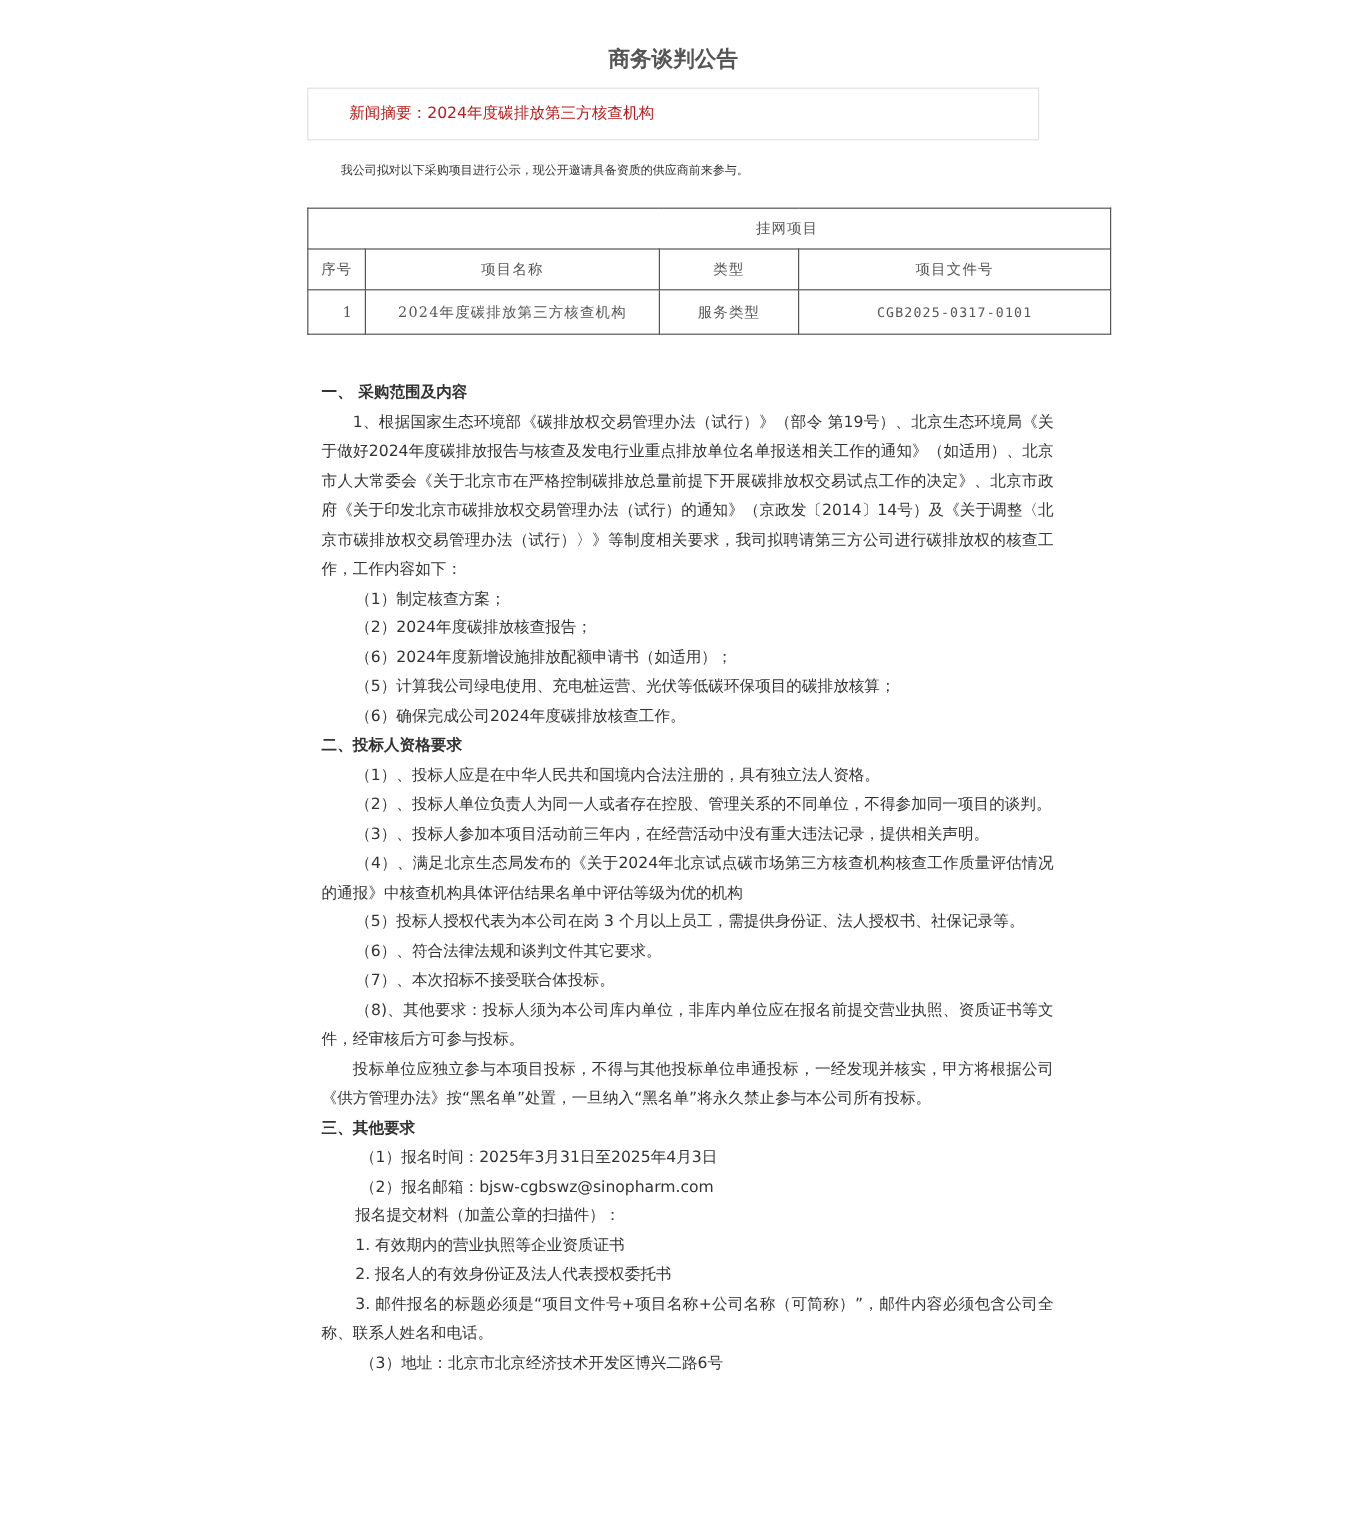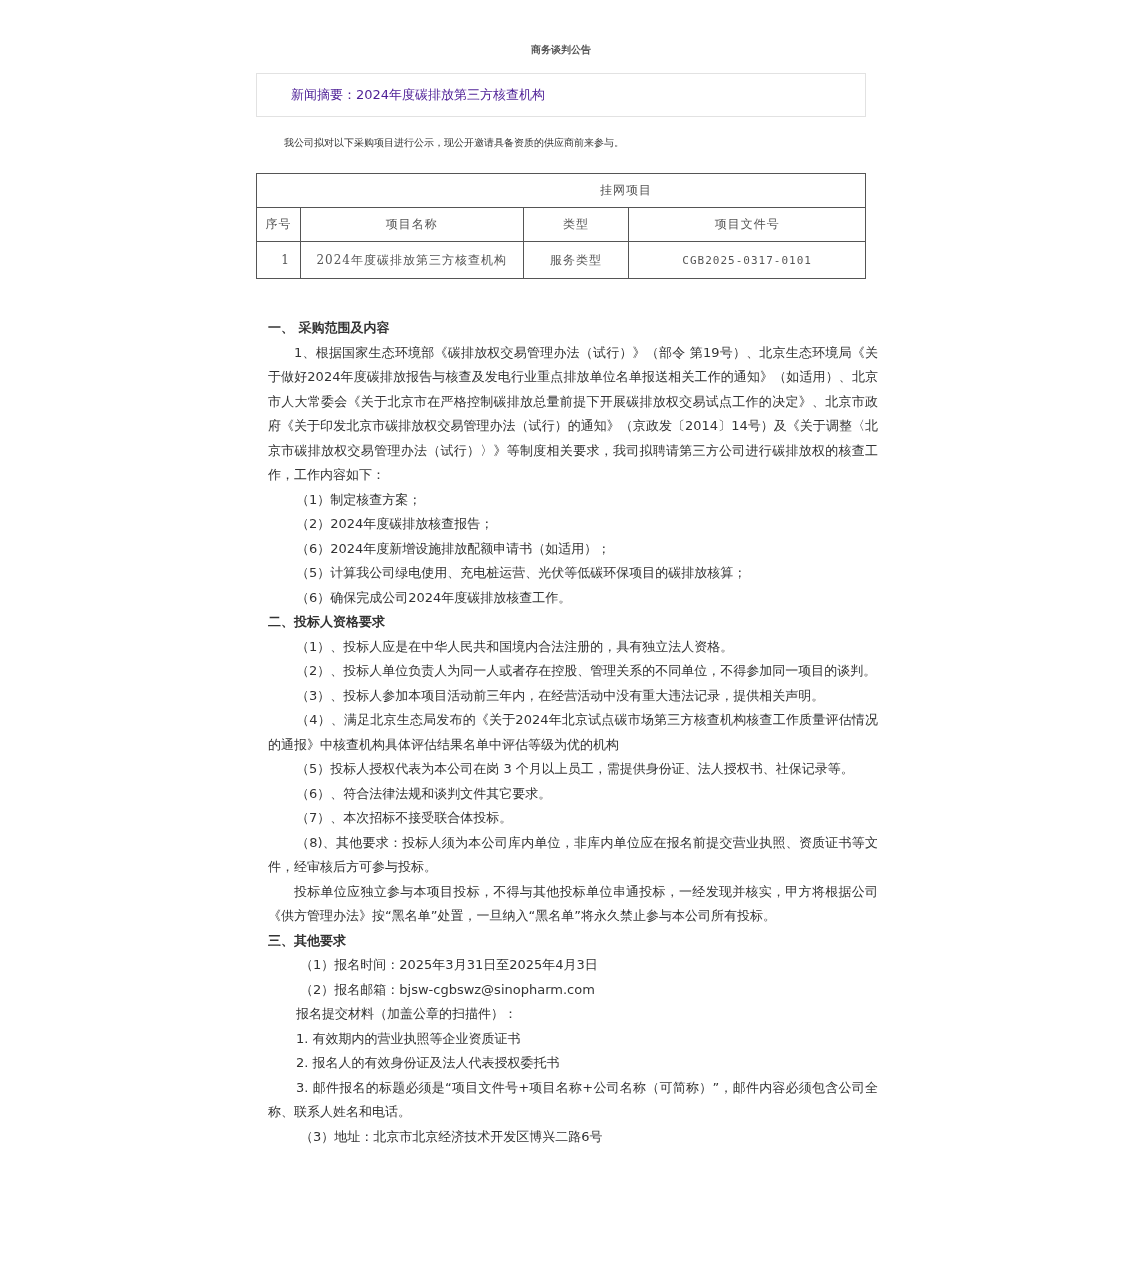--- a/index.html
+++ b/index.html
@@ -1,22 +1,22 @@
 <!DOCTYPE html>
 <html><head>
   <meta charset="utf-8">
   <style>
     html, body { margin: 0; padding: 0; background: #ffffff; }
     body { width: 1122px; height: 1282px; position: relative; font-family: "DejaVu Sans", "Liberation Sans", sans-serif; color: #333333; }
     .page { position: absolute; left: 256px; top: 0; width: 610px; }
-    .title { position: absolute; top: 40px; left: 0; width: 610px; text-align: center; font-size: 10px; font-weight: bold; color: #555555; line-height: 20px; }
+    .title { position: absolute; top: 40px; left: 0; width: 610px; text-align: center; font-size: 18px; font-weight: bold; color: #555555; line-height: 20px; }
     .summary { position: absolute; top: 73px; left: 0; width: 608px; height: 42px; border: 1px solid #e2e2e2; }
-    .summary span { position: absolute; left: 34px; top: 12px; font-size: 13px; color: #4c1d95; line-height: 18px; }
+    .summary span { position: absolute; left: 34px; top: 12px; font-size: 13px; color: #b91c1c; line-height: 18px; }
     .intro { position: absolute; top: 134px; left: 28px; font-size: 10px; line-height: 18px; color: #333; }
-    table.proj { position: absolute; top: 173px; left: 0; width: 610px; border-collapse: collapse; font-family: "DejaVu Serif", "Liberation Serif", serif; font-size: 12px; color: #555; letter-spacing: 1px; }
+    table.proj { position: absolute; top: 173px; left: 0; width: 670px; border-collapse: collapse; font-family: "DejaVu Serif", "Liberation Serif", serif; font-size: 12px; color: #555; letter-spacing: 1px; }
     table.proj td { border: 1px solid #555; text-align: center; padding: 0; }
     table.proj tr.r0 td { height: 33px; }
     table.proj tr.r1 td { height: 33px; }
     table.proj tr.r2 td { height: 36px; }
     .c-head { padding-left: 130px !important; }
     .content { position: absolute; top: 316px; left: 0; width: 610px; font-size: 13px; line-height: 24.5px; color: #333; margin-left: 12px; }
     .content p { margin: 0; text-align: justify; }
     .h { font-weight: bold; }
     .ind2 { text-indent: 26px; }
     .ind-item { padding-left: 28px; }

